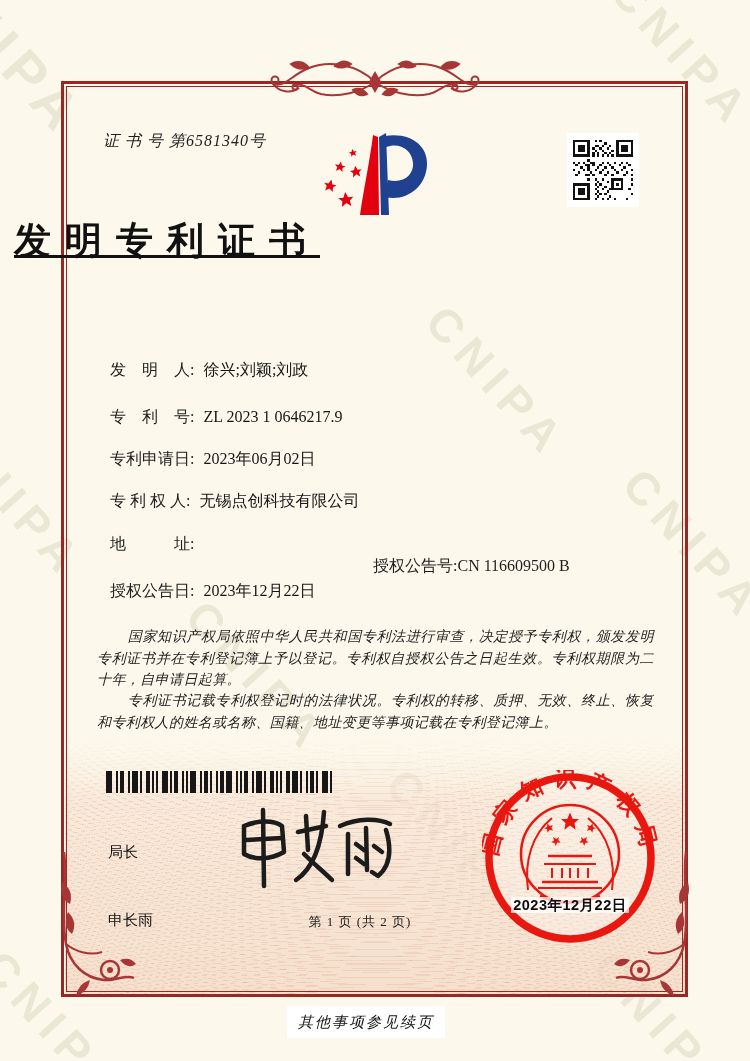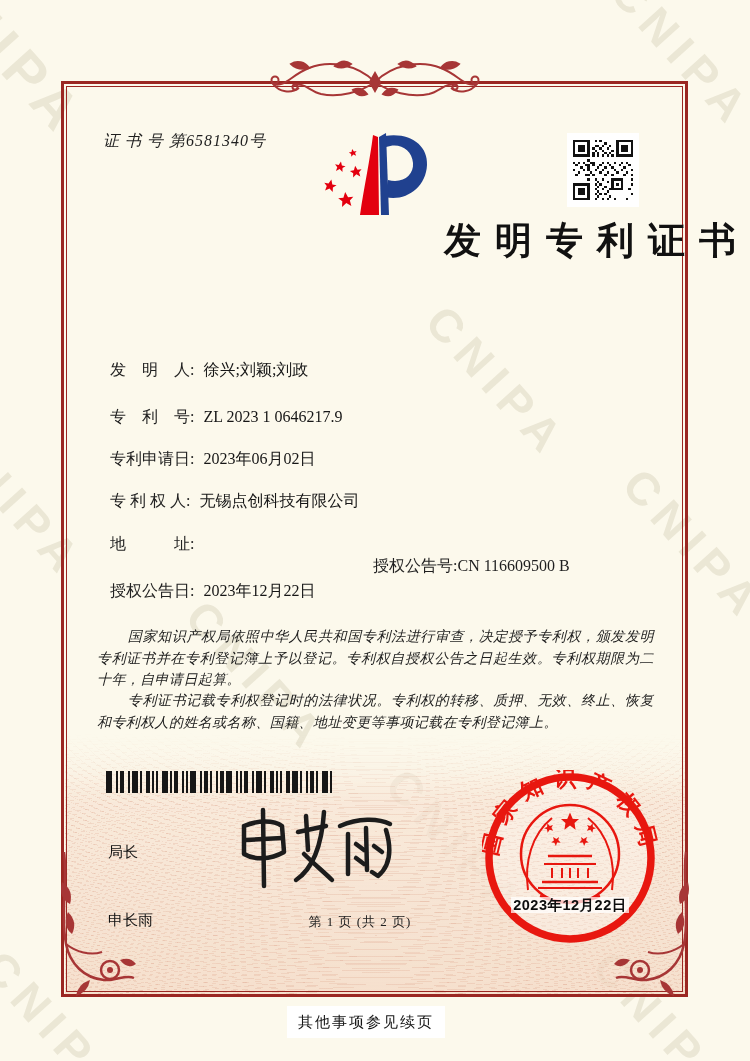--- a/index.html
+++ b/index.html
@@ -36,22 +36,22 @@
     -webkit-mask-image:linear-gradient(180deg, transparent 0, #000 70px);
     mask-image:linear-gradient(180deg, transparent 0, #000 70px);
   }
   .ornament{position:absolute;z-index:3;color:#A73636;}
   
   .cert-no{position:absolute;left:103px;top:131px;font-size:16px;letter-spacing:1px;z-index:4;font-style:italic;}
   .logo{position:absolute;left:315px;top:128px;width:120px;height:95px;z-index:4;}
   .qr-box{position:absolute;left:567px;top:133px;width:72px;height:74px;background:#ffffff;z-index:4;}
   .qr-box svg{position:absolute;left:6px;top:7px;width:60px;height:60px;}
   .doc-title{
-    position:absolute;left:0;top:216px;width:750px;text-align:right;z-index:4;
-    font-size:37px;font-weight:600;letter-spacing:14px;text-indent:14px;color:#111;
+    position:absolute;left:0;top:216px;width:750px;text-align:left;z-index:4;
+    font-size:37px;font-weight:600;letter-spacing:14px;text-indent:14px;color:#111;text-decoration:underline;
   }
   
   .row{position:absolute;left:110px;z-index:4;font-size:16px;white-space:nowrap;}
   .row .lab{display:inline-block;color:#222;}
   .row .val{margin-left:9px;color:#161616;}
   .addr-val{
     position:absolute;left:210px;top:534px;width:452px;z-index:4;
     font-size:16px;line-height:22px;white-space:normal;color:#161616;
   }
   .grant-right{position:absolute;left:373px;z-index:4;font-size:16px;white-space:nowrap;}
@@ -73,21 +73,21 @@
     position:absolute;left:0;top:126px;width:176px;text-align:center;
     font-family:"Liberation Sans","DejaVu Sans",sans-serif;
     font-size:14.5px;font-weight:bold;color:#0d0d0d;letter-spacing:.5px;
   }
   .seal-date span{background:rgba(255,255,255,.72);padding:0 2px;}
   .page-info{position:absolute;left:0;top:913px;width:720px;text-align:center;z-index:4;
     font-size:13px;color:#222;letter-spacing:1px;}
   .footer-note{
     position:absolute;left:287px;top:1006px;width:158px;height:32px;z-index:4;
     background:#ffffff;text-align:center;line-height:32px;
-    font-size:15px;letter-spacing:2px;color:#141414;
+    font-size:15px;font-style:italic;letter-spacing:2px;color:#141414;
   }
 </style>
 </head>
 <body>
 
 <div class="page">
 
   <div class="wm big" style="left:-45px;top:-55px;">CNIPA</div>
   <div class="wm" style="left:640px;top:-35px;">CNIPA</div>
   <div class="wm" style="left:455px;top:295px;">CNIPA</div>

